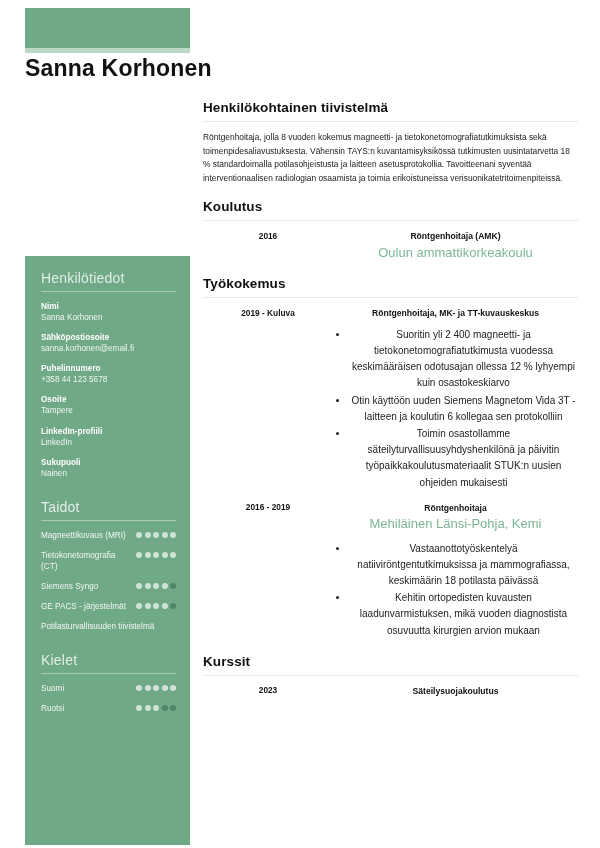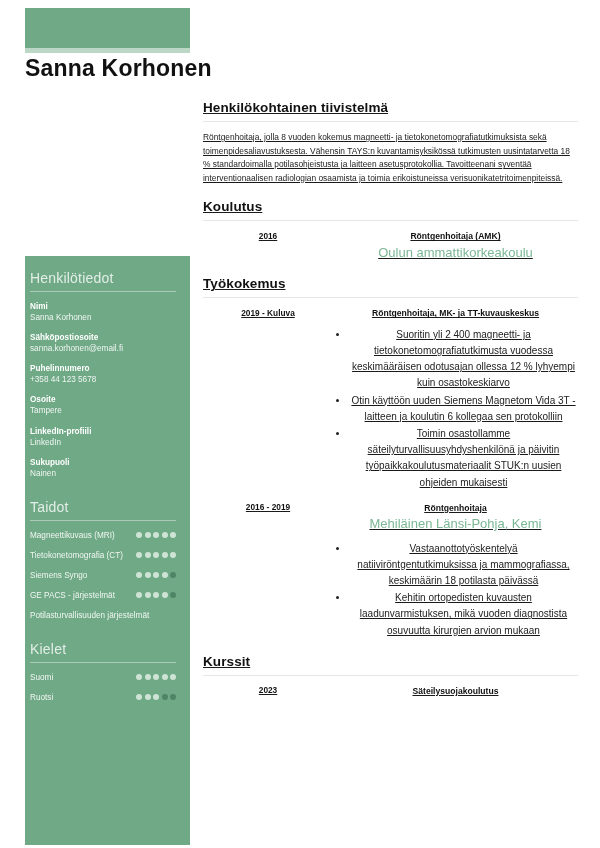--- a/index.html
+++ b/index.html
@@ -50,21 +50,21 @@
 
   
   .sidebar {
     position: absolute;
     left: 25px;
     top: 256px;
     width: 165px;
     height: 589px;
     background: #6fa985;
     box-sizing: border-box;
-    padding: 14px 14px 10px 5px;
+    padding: 14px 14px 10px 16px;
     color: #ffffff;
   }
   .side-heading {
     font-size: 14px;
     font-weight: normal;
     color: #e2eee8;
     margin: 0 0 5px 0;
     letter-spacing: 0.2px;
   }
   .side-divider {
@@ -122,21 +122,20 @@
 
   
   .main {
     position: absolute;
     left: 203px;
     top: 100px;
     width: 375px;
   }
   .section {
     margin-bottom: 14px;
-    text-decoration: underline;
   }
   .section-title {
     font-size: 13.5px;
     font-weight: bold;
     color: #111111;
     margin: 0 0 6px 0;
     letter-spacing: 0.1px;
   }
   .section-rule {
     height: 1px;
@@ -268,21 +267,21 @@
             <div class="skill-name">GE PACS - järjestelmät</div>
             <div class="dots">
               <span class="dot"></span>
               <span class="dot"></span>
               <span class="dot"></span>
               <span class="dot"></span>
               <span class="dot off"></span>
             </div>
           </div>
           <div class="skill-row">
-            <div class="skill-name">Potilasturvallisuuden järjestelmät</div>
+            <div class="skill-name">Potilasturvallisuuden tiivistelmä</div>
           </div>
         </div>
     </div>
 
     <div class="side-gap"></div>
 
     <div>
       <div class="side-heading">Kielet</div>
       <div class="side-divider"></div>
       <div id="languages-list">

